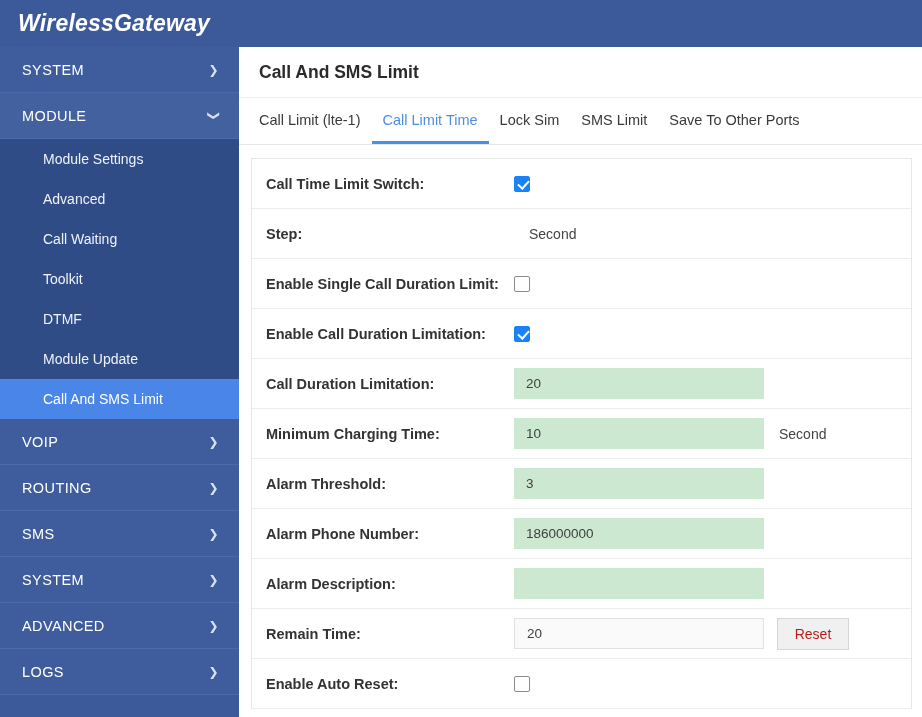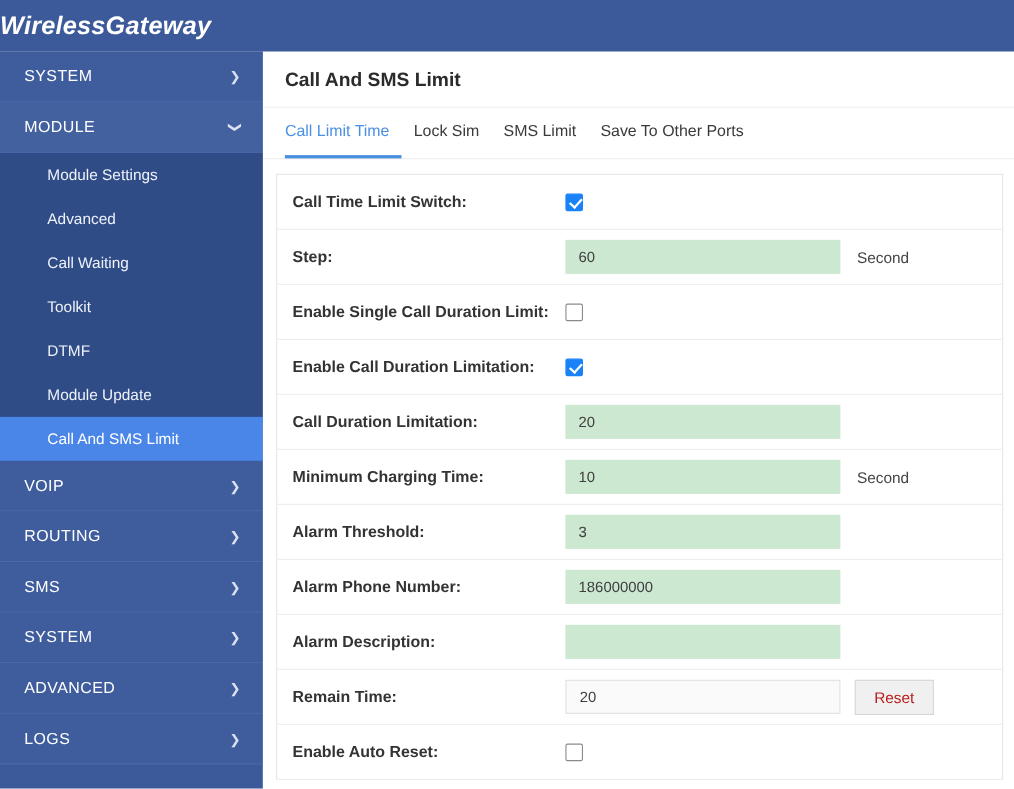--- a/index.html
+++ b/index.html
@@ -20,20 +20,21 @@
     flex-direction: column;
   }
 
   
   .topbar {
     height: 47px;
     min-height: 47px;
     background: #3c5a99;
     display: flex;
     align-items: center;
+    padding-left: 18px;
   }
   .brand {
     color: #ffffff;
     font-size: 23px;
     font-style: italic;
     font-weight: bold;
     letter-spacing: 0.2px;
     white-space: nowrap;
   }
 
@@ -308,20 +309,23 @@
           <span>LOGS</span>
           <span class="nav-caret">❯</span>
         </div>
       </nav>
 
     <section class="main">
 
       <div class="page-title">Call And SMS Limit</div>
 
       <div class="tabbar" id="tabbar">
+          <div class="tab">
+            <span>Call Limit (lte-1)</span>
+          </div>
           <div class="tab active">
             <span>Call Limit Time</span>
           </div>
           <div class="tab">
             <span>Lock Sim</span>
           </div>
           <div class="tab">
             <span>SMS Limit</span>
           </div>
           <div class="tab">
@@ -332,23 +336,20 @@
       <div class="content-area">
         <div class="form-panel" id="form-panel">
             <div class="form-row">
               <div class="row-label">Call Time Limit Switch:</div>
               <div class="field-cell">
                 <span class="checkbox checked"></span>
               </div>
             </div>
             <div class="form-row">
               <div class="row-label">Step:</div>
-              <div class="field-cell">
-                <input type="text" class="text-input" value="60" style="">
-              </div>
               <span class="unit-text">Second</span>
             </div>
             <div class="form-row">
               <div class="row-label">Enable Single Call Duration Limit:</div>
               <div class="field-cell">
                 <span class="checkbox"></span>
               </div>
             </div>
             <div class="form-row">
               <div class="row-label">Enable Call Duration Limitation:</div>

